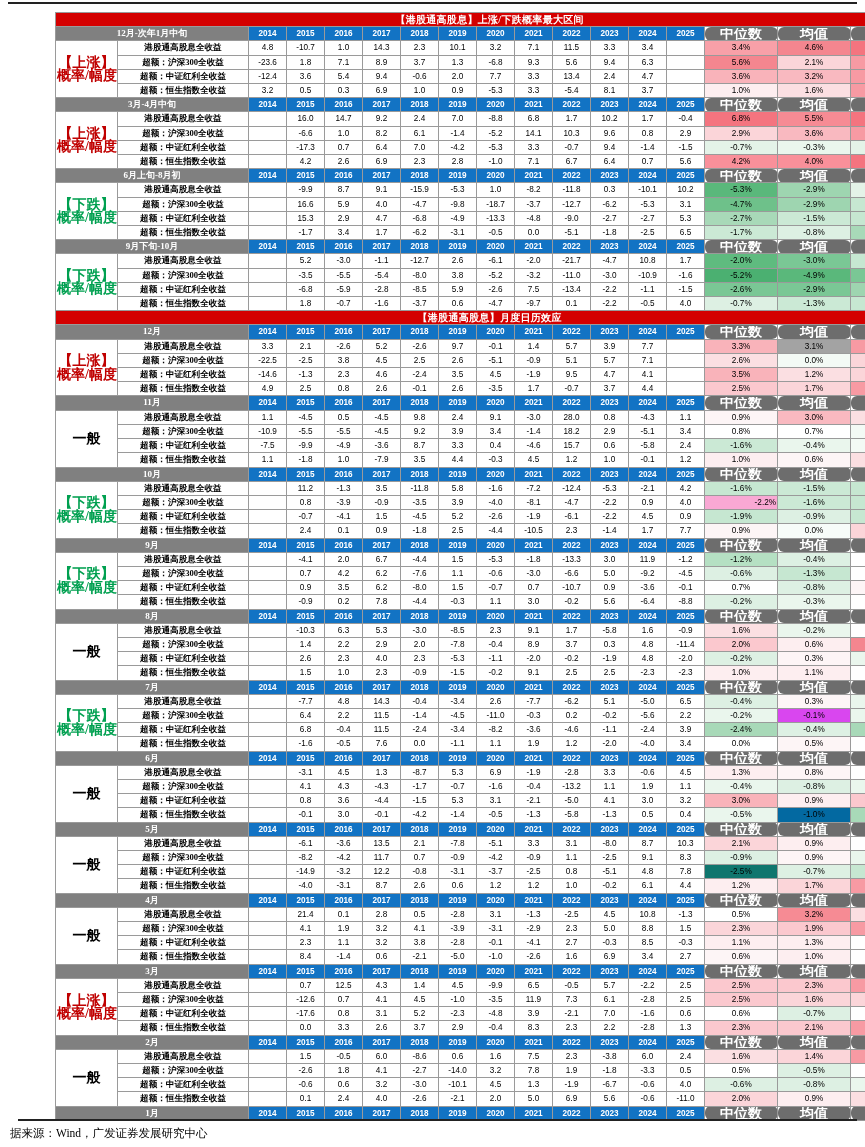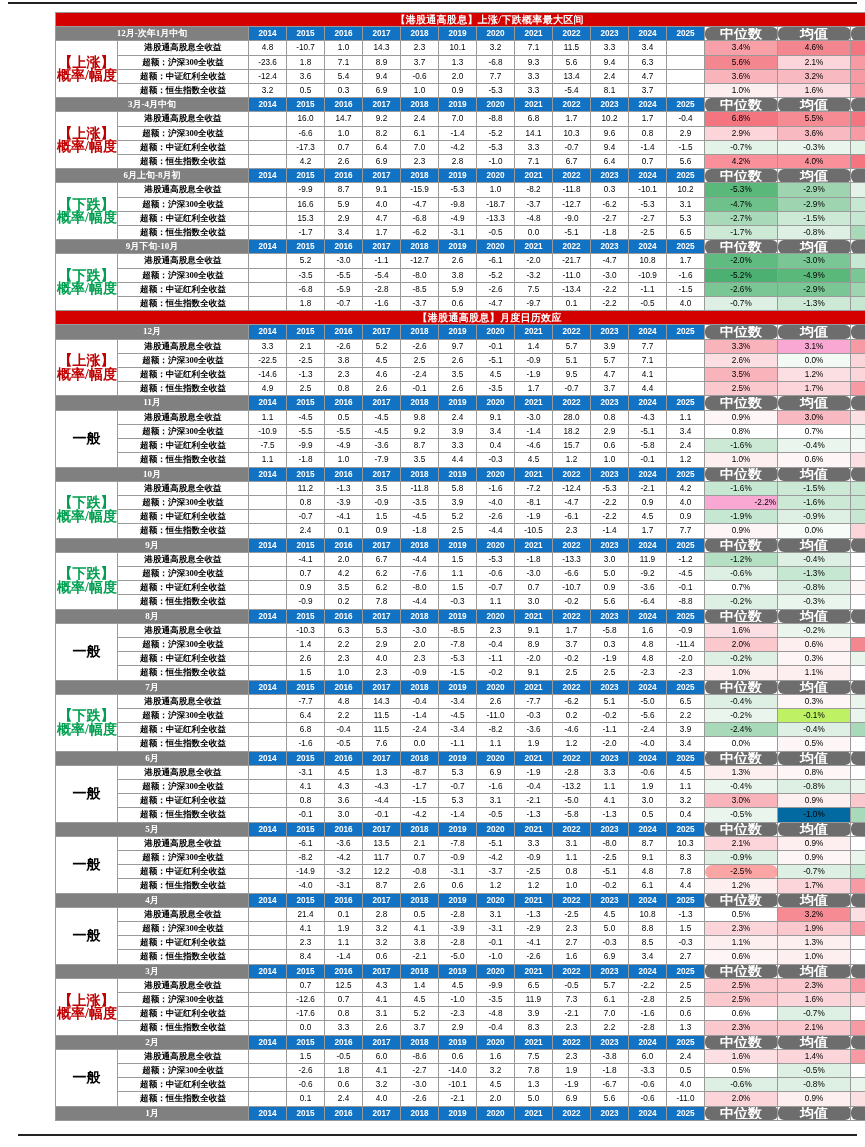--- a/index.html
+++ b/index.html
@@ -571,21 +571,21 @@
             <td class="val">5.2</td>
             <td class="val">-2.6</td>
             <td class="val">9.7</td>
             <td class="val">-0.1</td>
             <td class="val">1.4</td>
             <td class="val">5.7</td>
             <td class="val">3.9</td>
             <td class="val">7.7</td>
             <td class="val empty"></td>
             <td class="stat" style="background: rgb(249, 179, 186);">3.3%</td>
-            <td class="stat" style="background: #f9a8d4;">3.1%</td>
+            <td class="stat" style="background: #a3a3a3;">3.1%</td>
             <td class="stat" style="background: rgb(247, 154, 163);">72.7%</td>
           </tr>
           <tr>
             <td class="name">超额：沪深300全收益</td>
             <td class="val">-22.5</td>
             <td class="val">-2.5</td>
             <td class="val">3.8</td>
             <td class="val">4.5</td>
             <td class="val">2.5</td>
             <td class="val">2.6</td>
@@ -1057,21 +1057,21 @@
             <td class="val">11.5</td>
             <td class="val">-1.4</td>
             <td class="val">-4.5</td>
             <td class="val">-11.0</td>
             <td class="val">-0.3</td>
             <td class="val">0.2</td>
             <td class="val">-0.2</td>
             <td class="val">-5.6</td>
             <td class="val">2.2</td>
             <td class="stat" style="background: rgb(234, 246, 237);">-0.2%</td>
-            <td class="stat" style="background: #bef264; margin-top: 46px;">-0.1%</td>
+            <td class="stat" style="background: #d946ef; margin-top: 46px;">-0.1%</td>
             <td class="stat" style="background: rgb(234, 246, 237);">45.5%</td>
           </tr>
           <tr>
             <td class="name">超额：中证红利全收益</td>
             <td class="val empty"></td>
             <td class="val">6.8</td>
             <td class="val">-0.4</td>
             <td class="val">11.5</td>
             <td class="val">-2.4</td>
             <td class="val">-3.4</td>
@@ -1260,21 +1260,21 @@
             <td class="val">-3.2</td>
             <td class="val">12.2</td>
             <td class="val">-0.8</td>
             <td class="val">-3.1</td>
             <td class="val">-3.7</td>
             <td class="val">-2.5</td>
             <td class="val">0.8</td>
             <td class="val">-5.1</td>
             <td class="val">4.8</td>
             <td class="val">7.8</td>
-            <td class="stat" style="background: #fca5a5; border-radius: 7px;">-2.5%</td>
+            <td class="stat" style="background: #0f766e;">-2.5%</td>
             <td class="stat" style="background: rgb(221, 240, 227);">-0.7%</td>
             <td class="stat" style="background: rgb(198, 231, 209);">36.4%</td>
           </tr>
           <tr>
             <td class="name">超额：恒生指数全收益</td>
             <td class="val empty"></td>
             <td class="val">-4.0</td>
             <td class="val">-3.1</td>
             <td class="val">8.7</td>
             <td class="val">2.6</td>
@@ -1586,15 +1586,16 @@
             <td class="stat-head">中位数</td>
             <td class="stat-head">均值</td>
             <td class="stat-head">胜率</td>
           </tr>
         </tbody>
     </table>
   </div>
 
   <div class="footer">
     <div class="rule"></div>
+    <div class="src">据来源：Wind，广发证券发展研究中心</div>
   </div>
 
 </div>
 
 </body></html>

